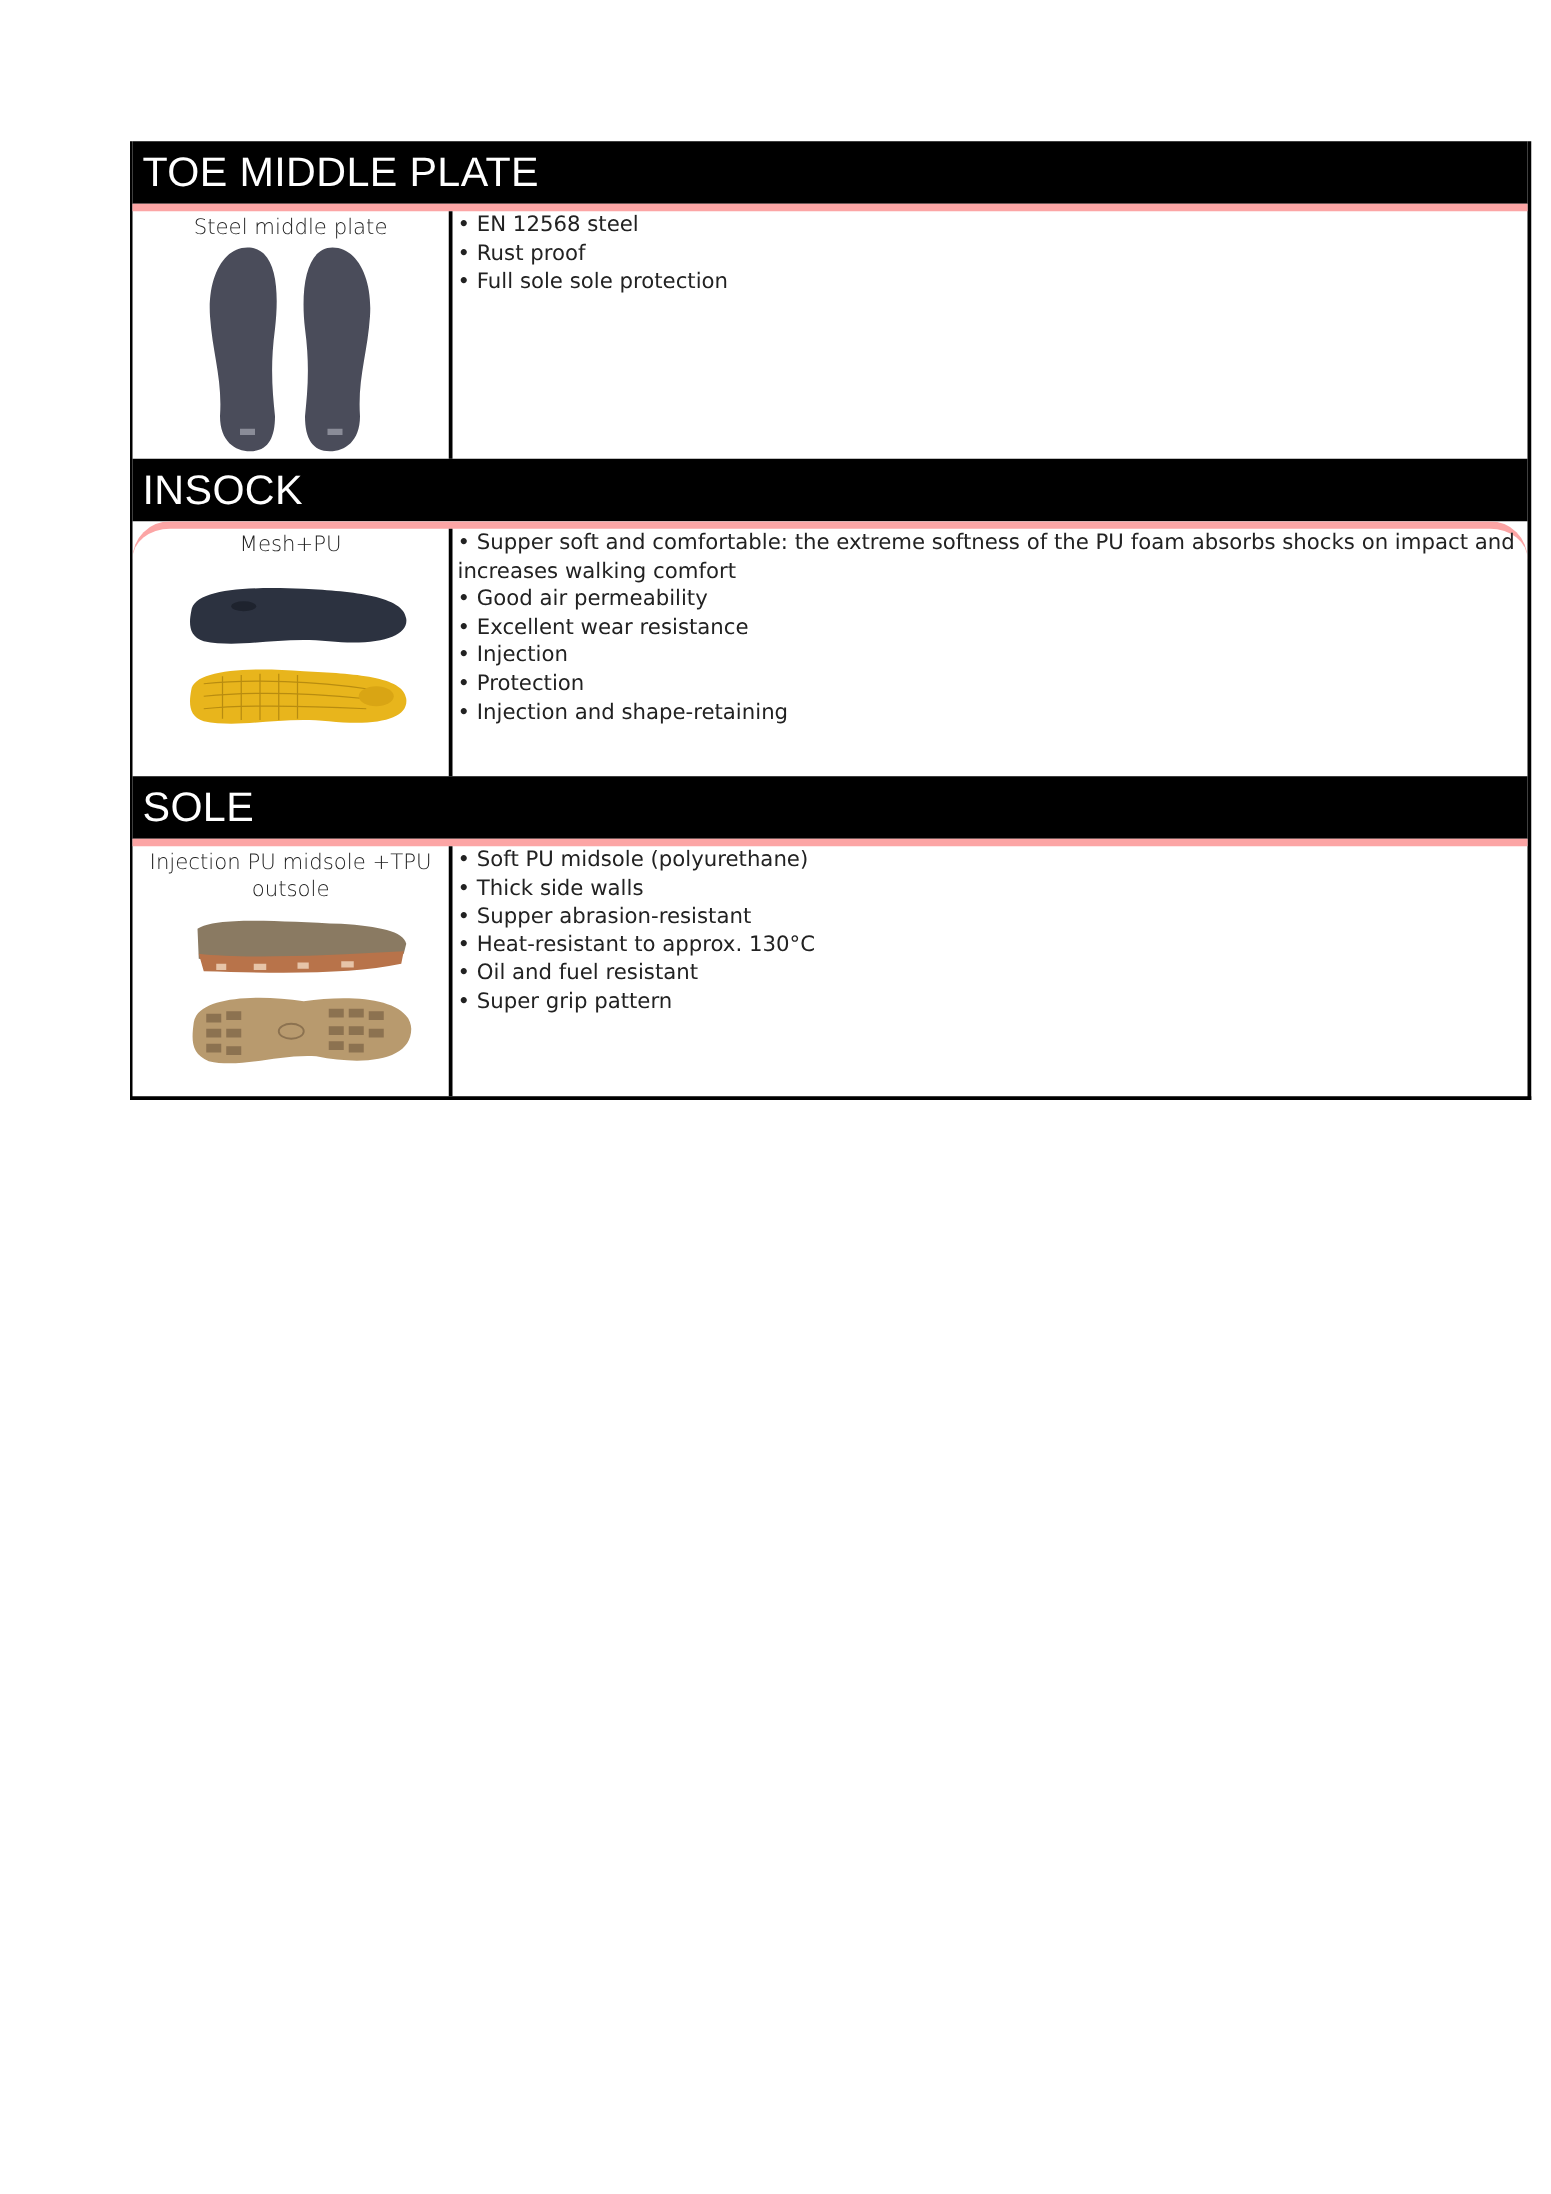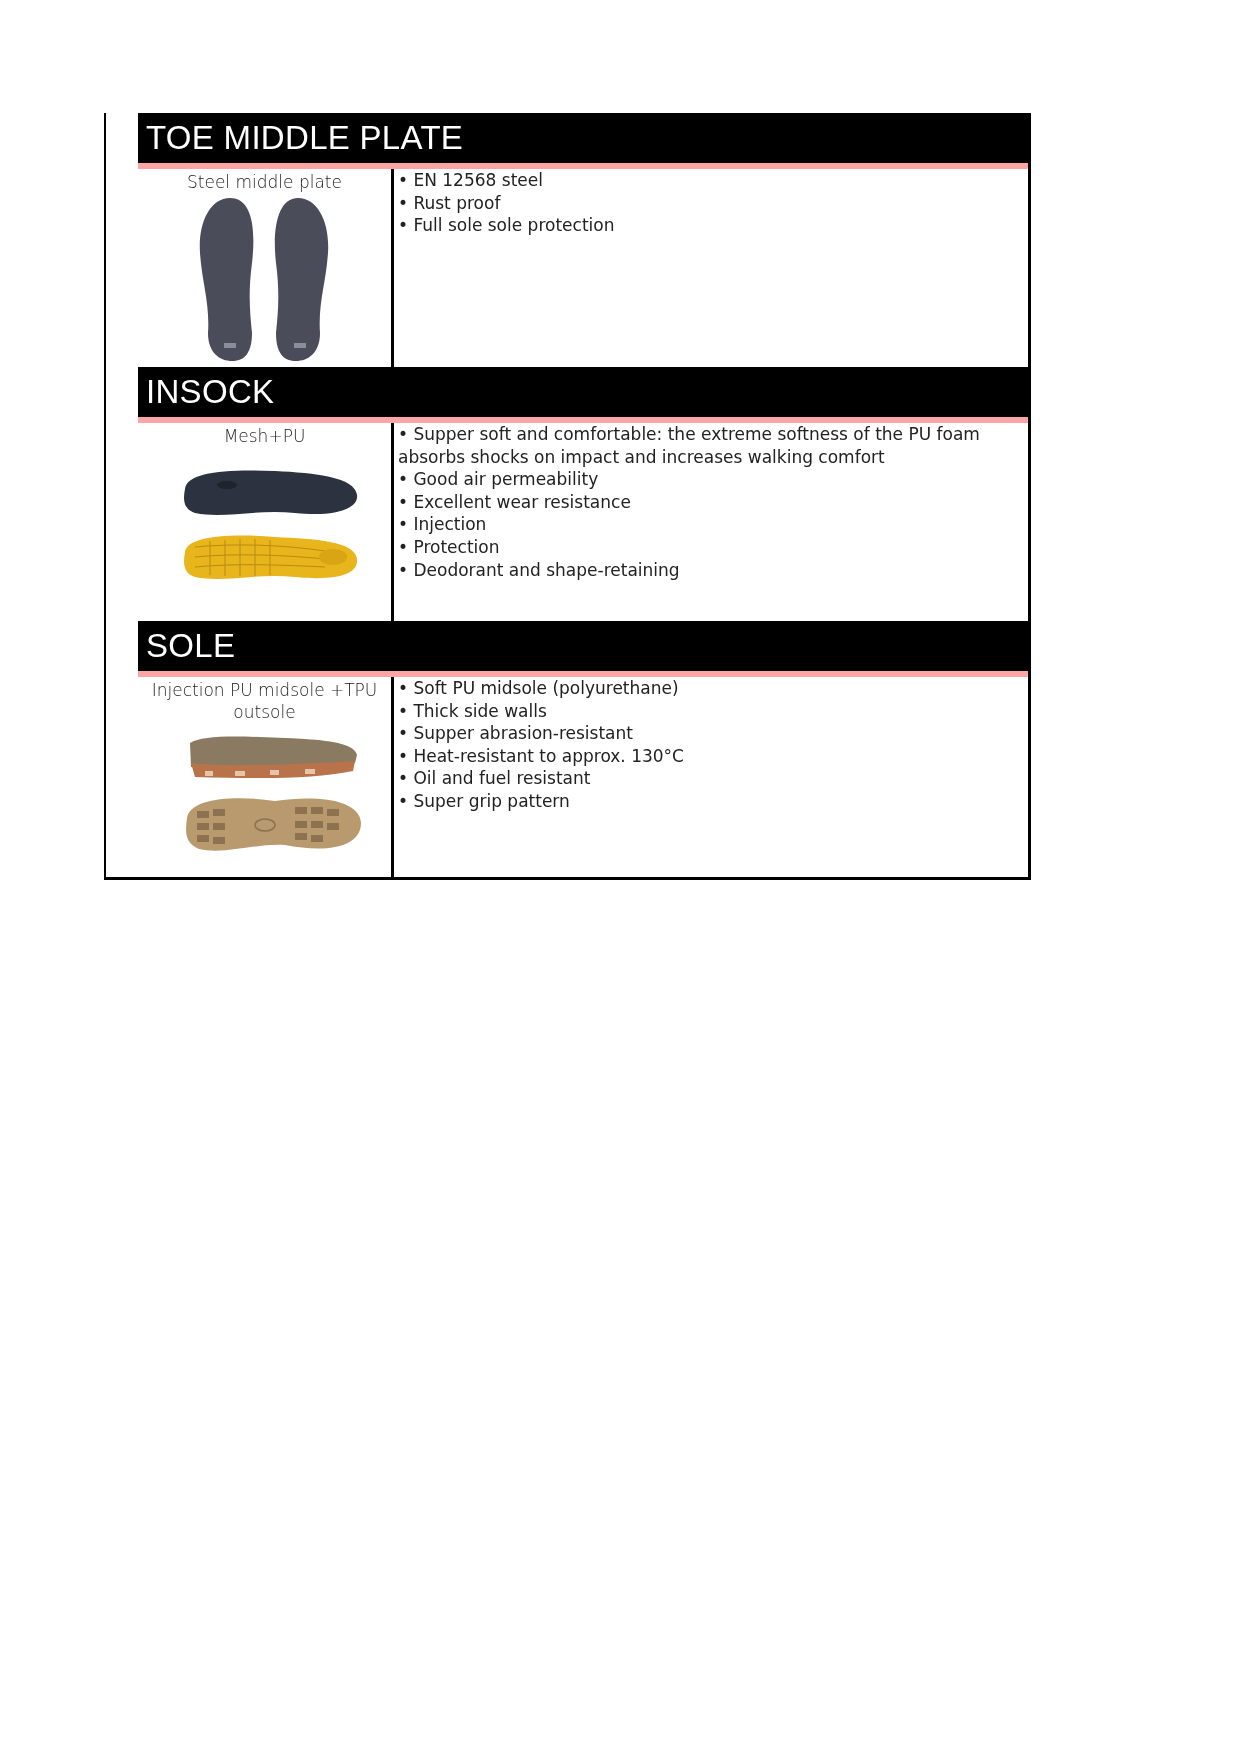--- a/index.html
+++ b/index.html
@@ -1,17 +1,17 @@
 <!DOCTYPE html>
 <html><head>
 <meta charset="utf-8">
 <style>
   html, body { margin:0; padding:0; background:#ffffff; }
   body { width:1241px; height:1755px; position:relative; font-family:"DejaVu Sans", sans-serif; color:#111; }
-  .sheet { position:absolute; left:104px; top:113px; width:927px; border-right:3px solid #000; border-left:2px solid #000; border-bottom:3px solid #000; box-sizing:border-box;padding-left:32px; }
+  .sheet { position:absolute; left:104px; top:113px; width:1121px; border-right:3px solid #000; border-left:2px solid #000; border-bottom:3px solid #000; box-sizing:border-box; }
   .section-header { background:#000; color:#fff; height:50px; display:flex; align-items:center; padding-left:8px; font-family:"Liberation Sans", sans-serif; font-size:33px; font-weight:normal; letter-spacing:0.3px; box-sizing:border-box; }
   .section-row { display:flex; border-top:6px solid #fca5a5; }
   .cell-left { width:256px; border-right:3px solid #000; box-sizing:border-box; text-align:center; padding:2px 4px 0 4px; }
   .cell-right { flex:1; box-sizing:border-box; padding:0 4px 0 4px; display:flex; flex-direction:column; justify-content:flex-start; }
   .cell-caption { font-size:17px; line-height:22px; font-family:"DejaVu Sans", sans-serif; font-weight:300; color:#222; }
   .bullets { list-style:none; margin:0; padding:0; font-size:17px; line-height:22.6px; color:#222; }
   .bullets li::before { content:"• "; }
   .img-wrap { display:flex; flex-direction:column; align-items:center; justify-content:center; }
   svg { display:block; }
 </style>
@@ -36,21 +36,21 @@
     <div class="cell-right">
       <ul class="bullets">
         <li>EN 12568 steel</li>
         <li>Rust proof</li>
         <li>Full sole sole protection</li>
       </ul>
     </div>
   </div>
 
   <div class="section-header">INSOCK</div>
-  <div class="section-row" style="height:198px;">
+  <div class="section-row" style="height:198px;border-radius:30px;">
     <div class="cell-left">
       <div class="cell-caption">Mesh+PU</div>
       <div class="img-wrap">
         <svg width="200" height="160" viewBox="0 0 200 160">
           <path d="M20 42 C22 25 60 22 110 24 C150 26 190 30 192 48 C194 62 170 70 130 66 C90 62 60 72 30 66 C18 62 18 52 20 42 Z" fill="#2c3240"></path>
           <ellipse cx="62" cy="38" rx="10" ry="4" fill="#1e232e"></ellipse>
           <path d="M20 105 C22 90 60 86 110 90 C150 92 190 94 192 112 C194 128 170 134 130 130 C90 126 60 136 30 130 C18 126 18 116 20 105 Z" fill="#e8b51c"></path>
           <g stroke="#b88c10" stroke-width="1" fill="none">
             <path d="M30 100 C70 96 120 98 160 104"></path>
             <path d="M30 110 C70 106 120 108 160 112"></path>
@@ -61,21 +61,21 @@
         </svg>
       </div>
     </div>
     <div class="cell-right">
       <ul class="bullets">
         <li>Supper soft and comfortable: the extreme softness of the PU foam absorbs shocks on impact and increases walking comfort</li>
         <li>Good air permeability</li>
         <li>Excellent wear resistance</li>
         <li>Injection</li>
         <li>Protection</li>
-        <li>Deodorant and shape-retaining</li>
+        <li>Injection and shape-retaining</li>
       </ul>
     </div>
   </div>
 
   <div class="section-header">SOLE</div>
   <div class="section-row" style="height:200px;">
     <div class="cell-left">
       <div class="cell-caption">Injection PU midsole +TPU outsole</div>
       <div class="img-wrap">
         <svg width="200" height="140" viewBox="0 0 200 140">

